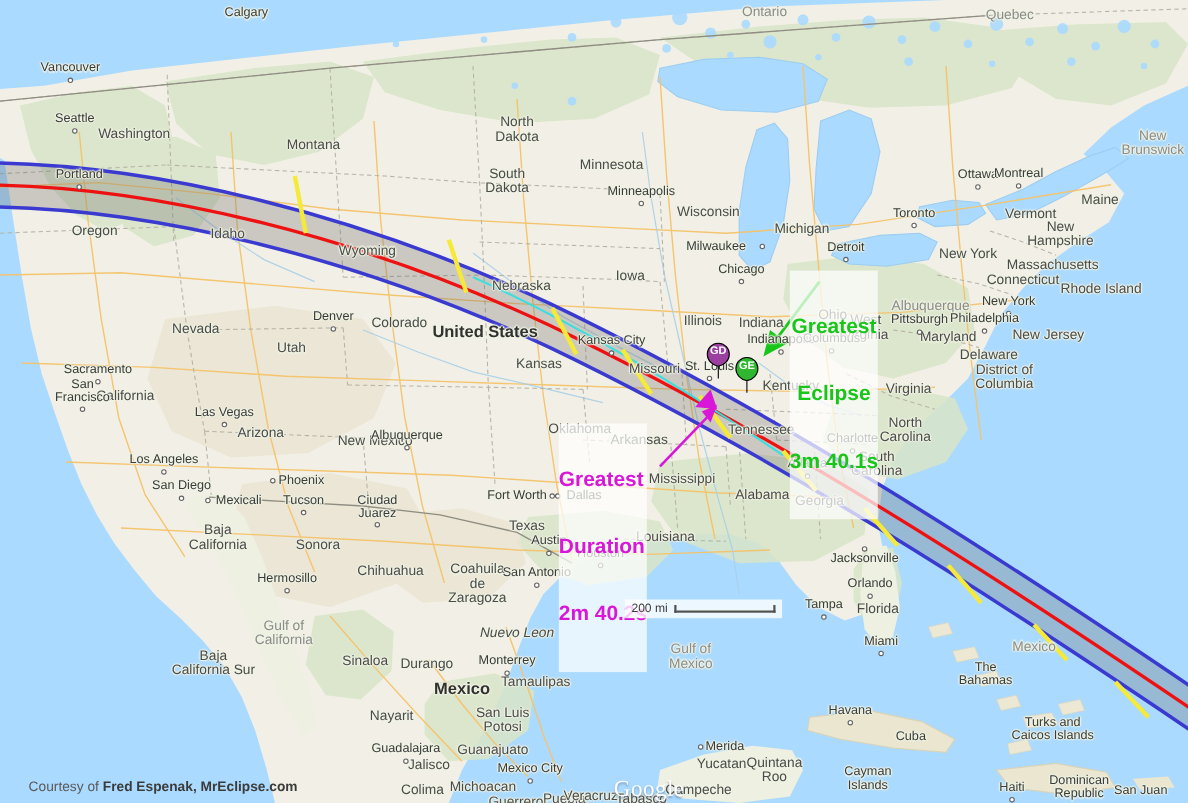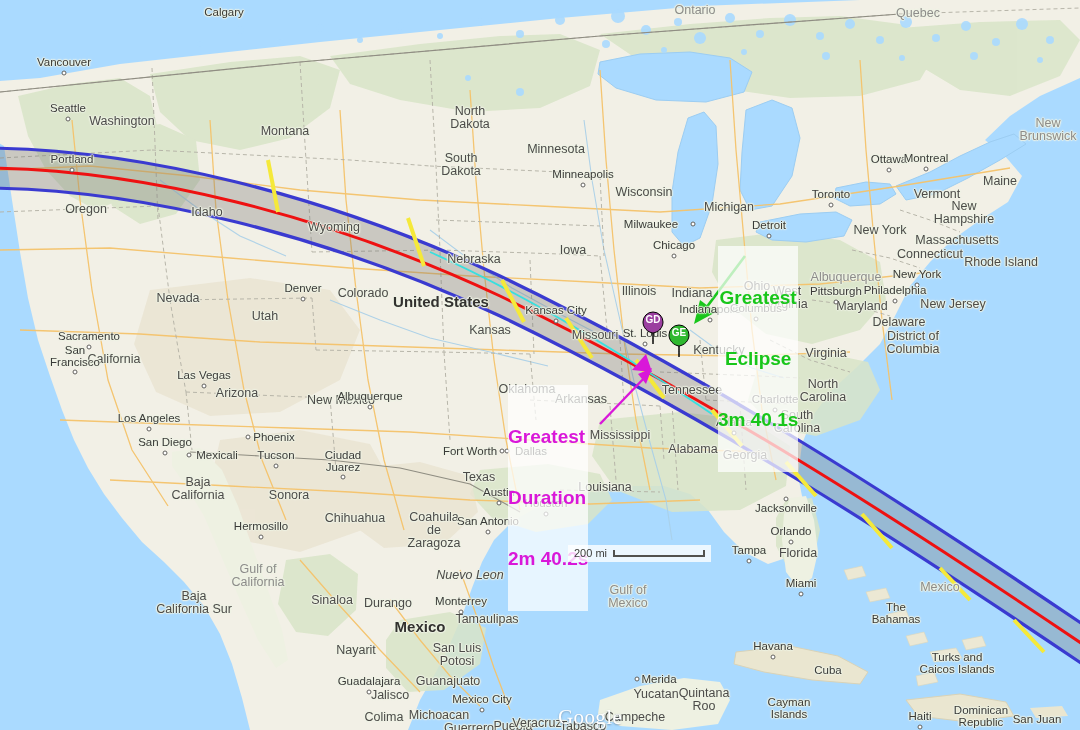--- a/index.html
+++ b/index.html
@@ -604,14 +604,17 @@
         </svg><span class="pin-label">GE</span></div>
     </div>
 
   <div id="scalebar">
     <span>200 mi</span>
     <span class="bar"></span>
   </div>
 
   <div id="google">Google</div>
 
+  <div id="credit">
+    <span class="c1">Courtesy of </span><span class="c2">Fred Espenak, MrEclipse.com</span>
+  </div>
 
 </div>
 
 </body></html>

